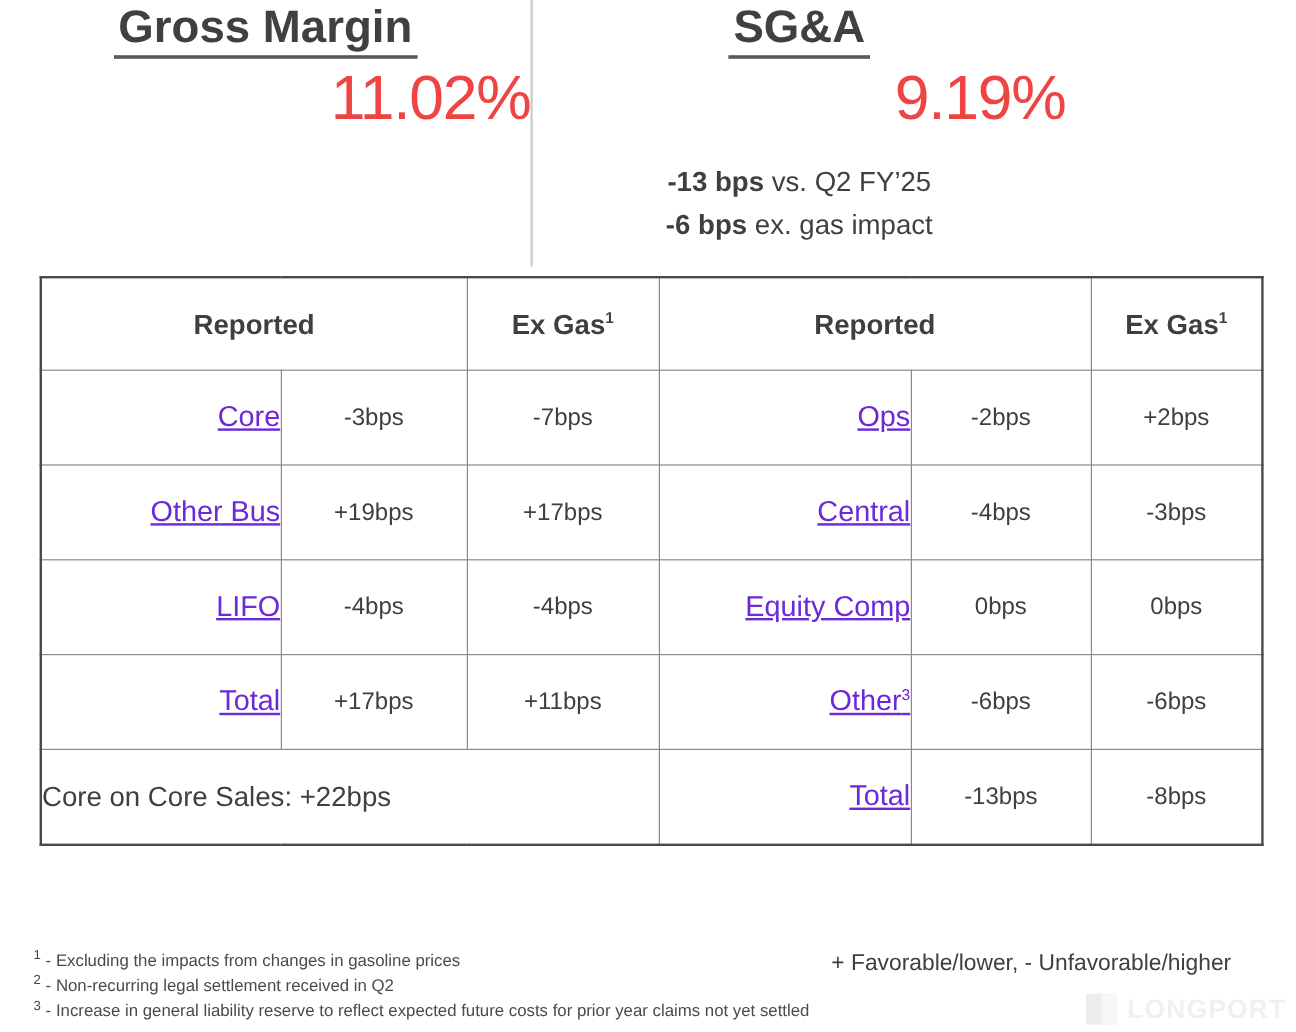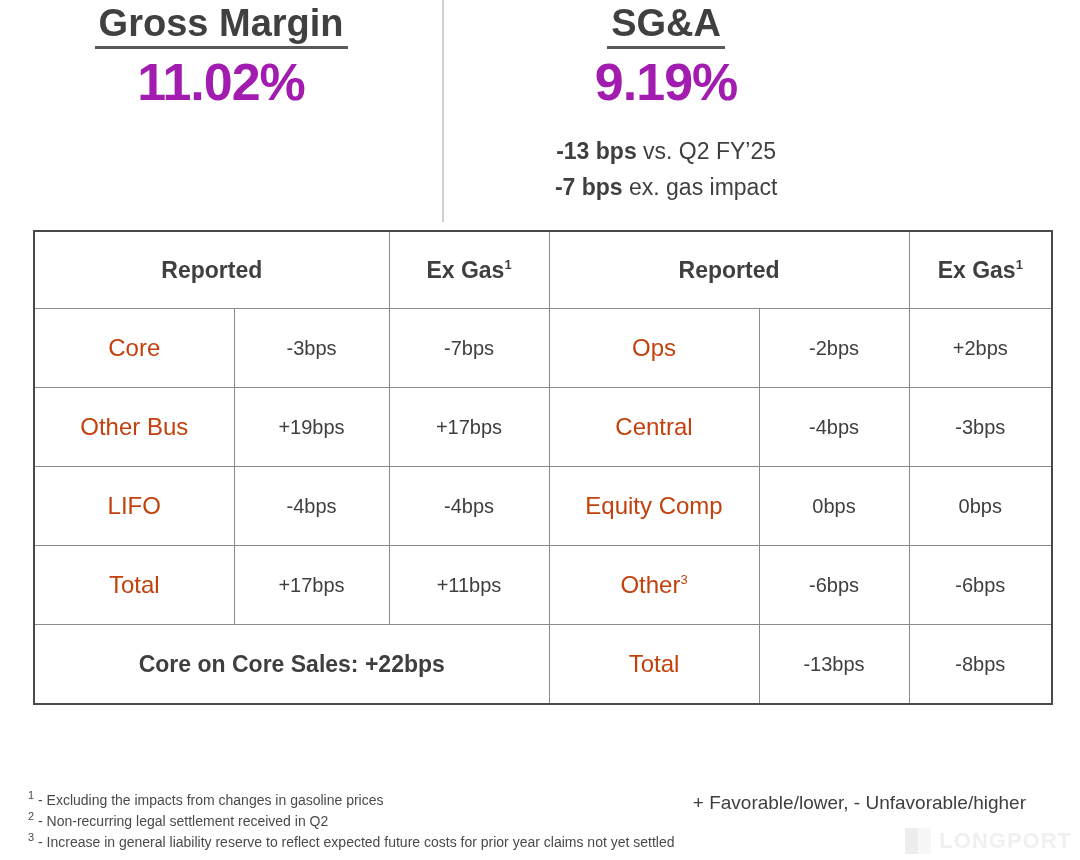--- a/index.html
+++ b/index.html
@@ -44,25 +44,26 @@
     font-weight: bold;
     color: #404040;
     letter-spacing: 0px;
     display: inline-block;
     border-bottom: 3px solid #5a5a5a;
     padding: 0 4px 2px 4px;
     line-height: 42px;
   }
   .head-value {
     font-size: 52px;
-    font-weight: bold;
-    color: #a21caf;
+    font-weight: normal;
+    color: #ef4444;
     line-height: 58px;
     margin-top: 4px;
     letter-spacing: -1px;
+    text-align: right;
   }
   .head-sub {
     margin-top: 22px;
     font-size: 23px;
     line-height: 36px;
     color: #3f3f3f;
   }
   .head-sub .b {
     font-weight: bold;
   }
@@ -99,38 +100,38 @@
     height: 76px;
     text-align: center;
     font-size: 23px;
     font-weight: bold;
     color: #3f3f3f;
   }
   td.label {
     height: 78px;
     padding-left: 10px;
     font-size: 24px;
-    color: #c2410c;
-    text-align: center;
+    color: #6d28d9;
+    text-align: right;
+    text-decoration: underline;
   }
   td.val {
     height: 78px;
     text-align: center;
     font-size: 20px;
     color: #3f3f3f;
   }
   sup {
     font-size: 13px;
     vertical-align: super;
     line-height: 0;
   }
   td.core-core {
-    text-align: center;
     font-size: 23px;
-    font-weight: bold;
+    font-weight: normal;
     color: #3f3f3f;
     height: 78px;
   }
 
   
   .footnotes {
     position: absolute;
     left: 28px;
     top: 790px;
     font-size: 14px;
@@ -197,21 +198,21 @@
       <div class="head-value">11.02%</div>
     </div>
     <div class="head-col right">
       <div class="head-title">SG&amp;A</div>
       <div class="head-value">9.19%</div>
       <div class="head-sub">
         <div class="head-sub-line">
           <span class="b">-13 bps</span><span> vs. Q2 FY’25</span>
         </div>
         <div class="head-sub-line">
-          <span class="b">-7 bps</span><span> ex. gas impact</span>
+          <span class="b">-6 bps</span><span> ex. gas impact</span>
         </div>
       </div>
     </div>
   </div>
 
   <div class="table-wrap">
     <table class="main">
       <colgroup>
         <col class="col-a">
           <col class="col-b">

